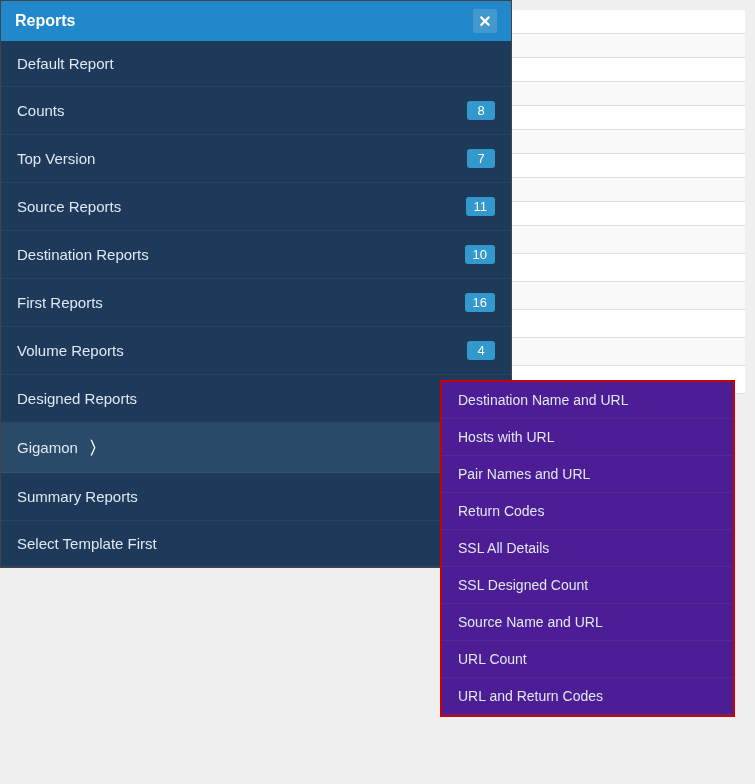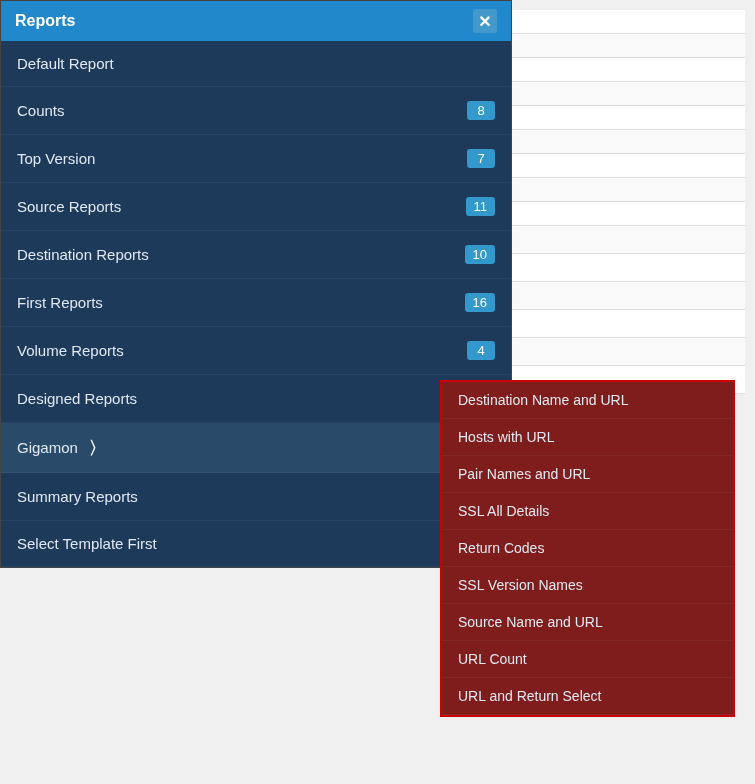--- a/index.html
+++ b/index.html
@@ -131,21 +131,21 @@
       min-width: 28px;
       text-align: center;
     }
 
     
     .submenu-panel {
       position: absolute;
       top: 380px;
       left: 440px;
       width: 295px;
-      background: #7f1d1d;
+      background: #4c1d95;
       border: 2px solid #cc0000;
       z-index: 11;
       color: #e0e8f0;
     }
 
     .submenu-item {
       padding: 10px 16px;
       cursor: pointer;
       border-bottom: 1px solid rgba(255,255,255,0.05);
       font-size: 14px;
@@ -293,30 +293,30 @@
   <div class="submenu-item">
     <span>Destination Name and URL</span>
   </div>
   <div class="submenu-item">
     <span>Hosts with URL</span>
   </div>
   <div class="submenu-item">
     <span>Pair Names and URL</span>
   </div>
   <div class="submenu-item">
+    <span>Return Codes</span>
+  </div>
+  <div class="submenu-item">
     <span>SSL All Details</span>
   </div>
   <div class="submenu-item">
-    <span>Return Codes</span>
-  </div>
-  <div class="submenu-item">
-    <span>SSL Version Names</span>
+    <span>SSL Designed Count</span>
   </div>
   <div class="submenu-item">
     <span>Source Name and URL</span>
   </div>
   <div class="submenu-item">
     <span>URL Count</span>
   </div>
   <div class="submenu-item">
-    <span>URL and Return Select</span>
+    <span>URL and Return Codes</span>
   </div>
 </div>
 
 </body></html>

